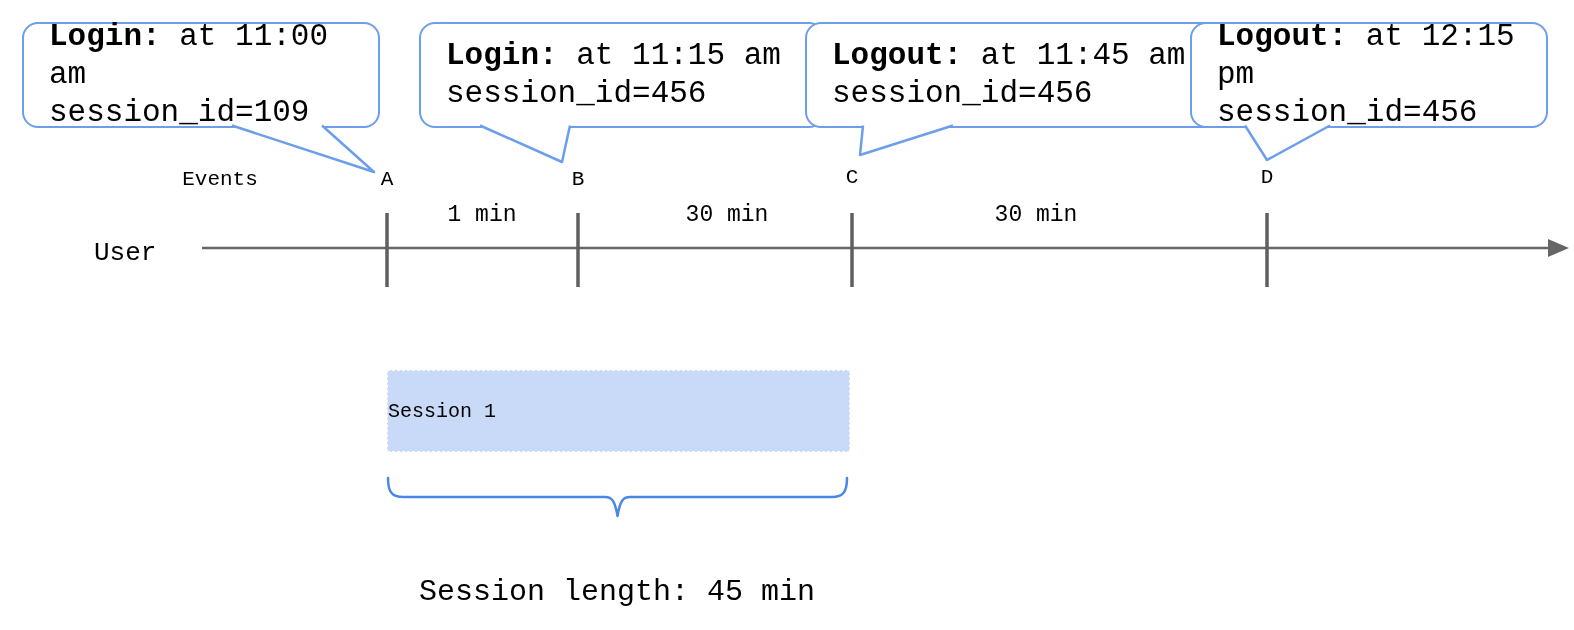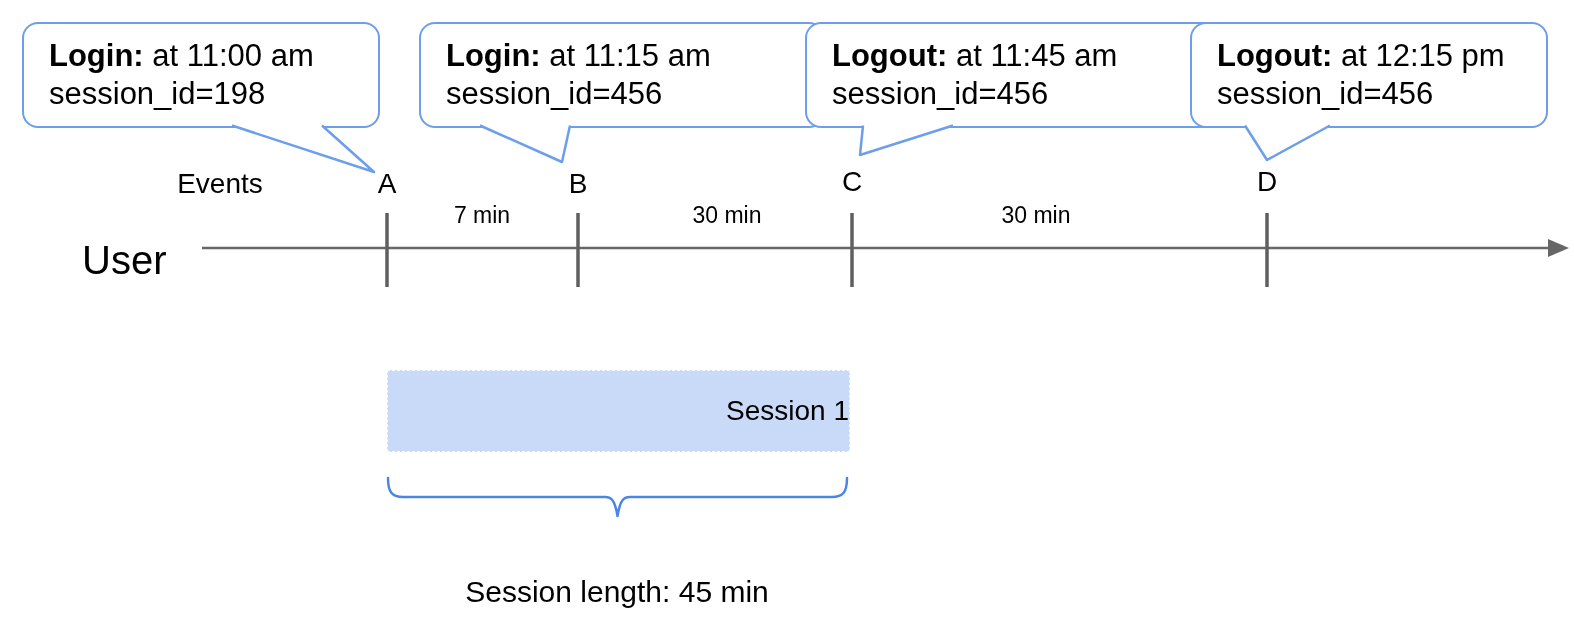--- a/index.html
+++ b/index.html
@@ -1,62 +1,62 @@
 <!DOCTYPE html>
 <html><head>
 <meta charset="utf-8">
 <style>
   html,body{margin:0;padding:0;background:#ffffff;}
   #canvas{
     position:relative;width:1574px;height:630px;background:#ffffff;overflow:hidden;
-    font-family:Liberation Sans, sans-serif;color:#000000;
+    font-family:Liberation Mono, monospace;color:#000000;
   }
   
   .bubble{
     position:absolute;top:22px;height:106px;box-sizing:border-box;
     border:2.5px solid #6d9eeb;border-radius:16px;background:#ffffff;
     display:flex;flex-direction:column;justify-content:center;
     padding:6px 10px 6px 25px;font-size:31px;line-height:38px;
   }
   .bubble .t-bold{font-weight:bold;}
   #bubble-a{left:22px;width:358px;}
   #bubble-b{left:419px;width:406px;}
   #bubble-c{left:805px;width:432px;}
   #bubble-d{left:1190px;width:358px;}
   
-  .lab{position:absolute;font-size:28px;white-space:nowrap;}
+  .lab{position:absolute;font-size:21px;white-space:nowrap;}
   .center{transform:translateX(-50%);}
   #events-label{left:220px;top:168px;}
   #tick-label-a{left:387px;top:168px;}
   #tick-label-b{left:578px;top:168px;}
   #tick-label-c{left:852px;top:166px;}
   #tick-label-d{left:1267px;top:166px;}
-  #user-label{left:82px;top:238px;font-size:40px;}
+  #user-label{left:94px;top:238px;font-size:26px;}
   .interval{position:absolute;top:202px;font-size:23px;white-space:nowrap;transform:translateX(-50%);}
   #interval-ab{left:482px;}
   #interval-bc{left:727px;}
   #interval-cd{left:1036px;}
   
   #session-bar{
     position:absolute;left:387px;top:370px;width:463px;height:82px;box-sizing:border-box;
     background:#c9daf8;border:1.5px dashed rgba(255,255,255,0.9);
-    display:flex;align-items:center;justify-content:flex-end;font-size:28px;
+    display:flex;align-items:center;justify-content:flex-start;font-size:20px;
   }
   #session-length-label{position:absolute;left:617px;top:575px;font-size:30px;white-space:nowrap;transform:translateX(-50%);}
   
   #overlay{position:absolute;left:0;top:0;pointer-events:none;}
 </style>
 </head>
 <body>
 
 <div id="canvas">
 
   <div class="bubble" id="bubble-a">
     <div><span class="t-bold">Login:</span><span> at 11:00 am</span></div>
-    <div>session_id=198</div>
+    <div>session_id=109</div>
   </div>
   <div class="bubble" id="bubble-b">
     <div><span class="t-bold">Login:</span><span> at 11:15 am</span></div>
     <div>session_id=456</div>
   </div>
   <div class="bubble" id="bubble-c">
     <div><span class="t-bold">Logout:</span><span> at 11:45 am</span></div>
     <div>session_id=456</div>
   </div>
   <div class="bubble" id="bubble-d">
@@ -64,21 +64,21 @@
     <div>session_id=456</div>
   </div>
 
   <div class="lab center" id="events-label">Events</div>
   <div class="lab center" id="tick-label-a">A</div>
   <div class="lab center" id="tick-label-b">B</div>
   <div class="lab center" id="tick-label-c">C</div>
   <div class="lab center" id="tick-label-d">D</div>
   <div class="lab" id="user-label">User</div>
 
-  <div class="interval" id="interval-ab">7 min</div>
+  <div class="interval" id="interval-ab">1 min</div>
   <div class="interval" id="interval-bc">30 min</div>
   <div class="interval" id="interval-cd">30 min</div>
 
   <div id="session-bar">
     <span>Session 1</span>
   </div>
 
   <div id="session-length-label">Session length: 45 min</div>
 
   <svg id="overlay" width="1574" height="630" viewBox="0 0 1574 630">

